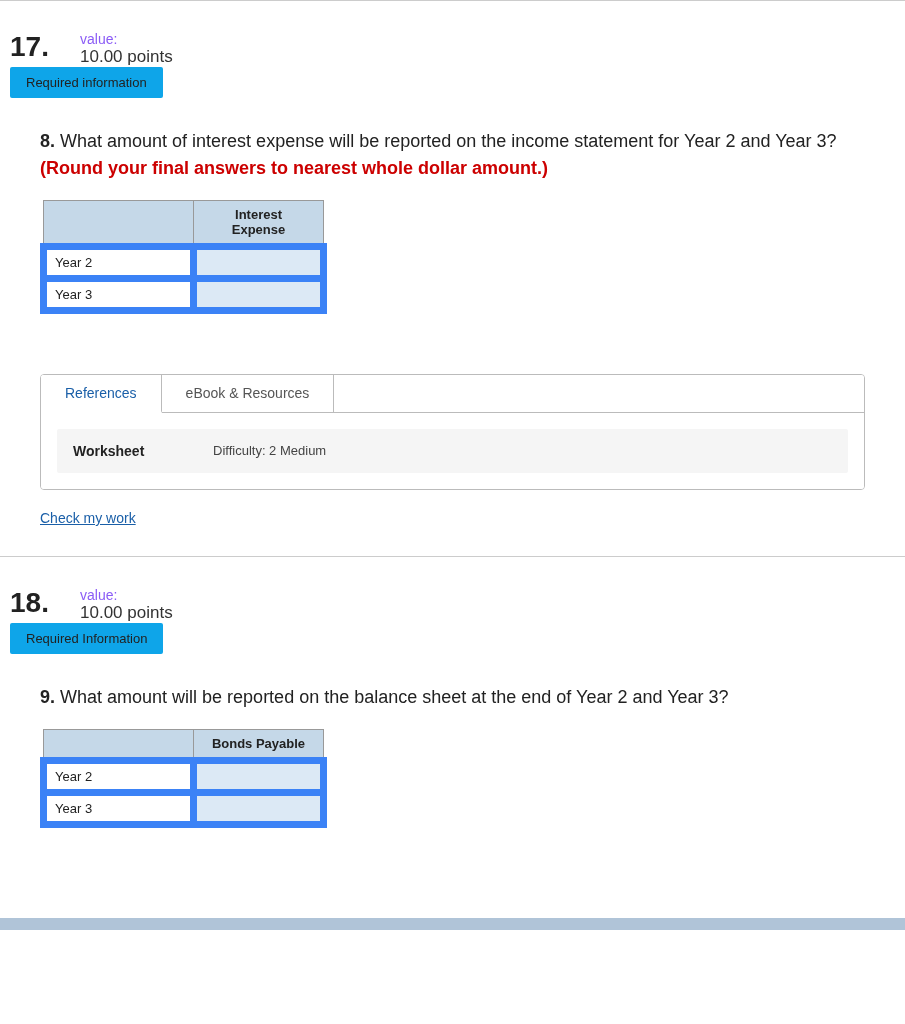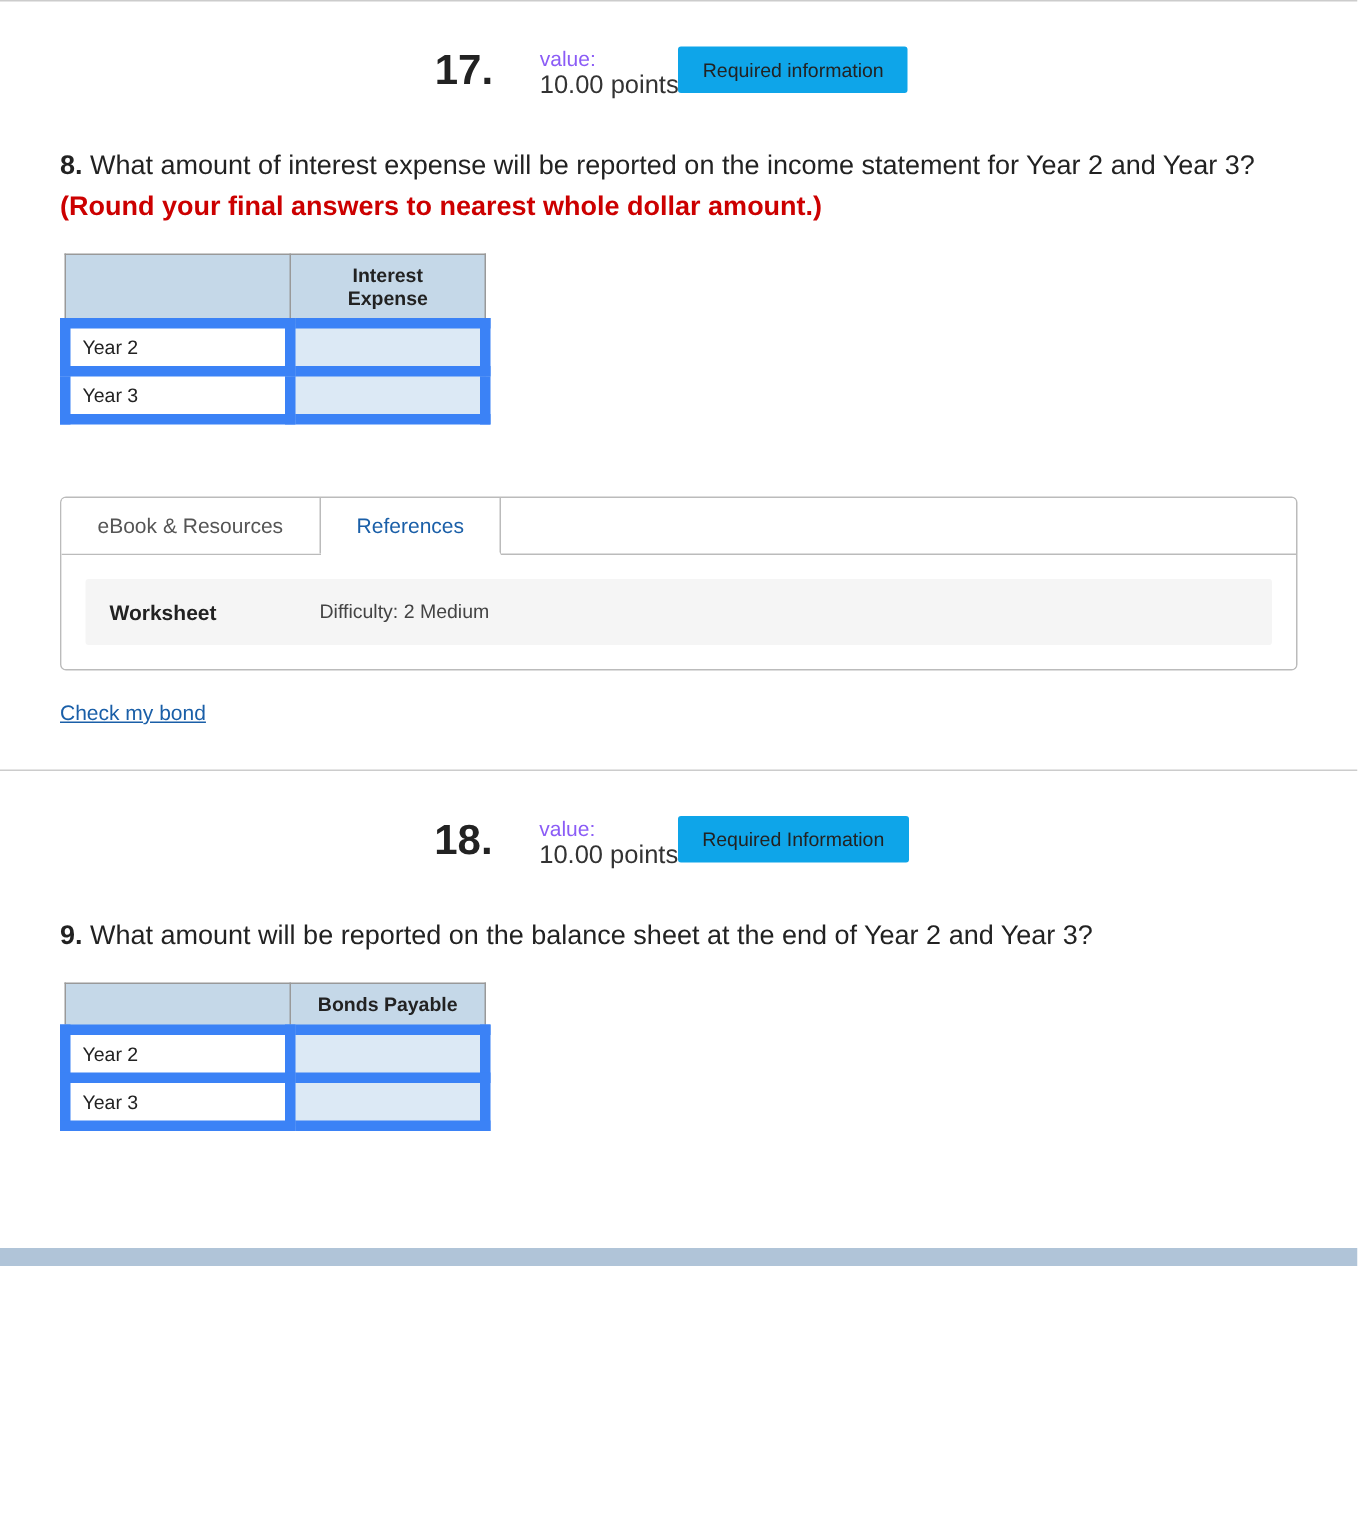--- a/index.html
+++ b/index.html
@@ -12,22 +12,23 @@
     }
 
     .section {
       padding: 20px 0 0 0;
       border-top: 1px solid #ccc;
     }
 
     .section-header {
       display: flex;
       align-items: flex-start;
-      justify-content: center;
+      justify-content: flex-end;
       padding: 10px 20px 10px 10px;
+      flex-direction: column;
     }
 
     .section-number {
       font-size: 28px;
       font-weight: bold;
       min-width: 60px;
       color: #222;
     }
 
     .section-meta {
@@ -70,21 +71,21 @@
       font-weight: bold;
     }
 
     .question-number {
       font-weight: bold;
     }
 
     
     table {
       border-collapse: collapse;
-      margin-bottom: 8px;
+      margin-bottom: 20px;
     }
 
     table th {
       background-color: #c5d8e8;
       border: 1px solid #999;
       padding: 6px 14px;
       font-size: 13px;
       font-weight: bold;
       text-align: center;
     }
@@ -237,32 +238,32 @@
           <td class="input-cell"><input type="text" style=""></td>
         </tr>
       </tbody>
     </table>
 
     <div class="spacer"></div>
     <div class="spacer"></div>
 
     <div class="tabs-container">
       <div class="tabs-header">
+        <div class="tab active">References</div>
         <div class="tab">eBook &amp; Resources</div>
-        <div class="tab active">References</div>
       </div>
       <div class="tab-content">
         <div class="worksheet-row">
           <div class="worksheet-label">Worksheet</div>
           <div class="worksheet-difficulty">Difficulty: 2 Medium</div>
         </div>
       </div>
     </div>
 
-    <a class="check-work-link">Check my bond</a>
+    <a class="check-work-link">Check my work</a>
   </div>
 </div>
 
 <div class="section">
   <div class="section-header">
     <div style="display:flex; align-items:flex-start; gap:10px;">
       <span class="section-number">18.</span>
       <div class="section-meta">
         <div class="value-label">value:</div>
         <div class="points-label">10.00 points</div>

